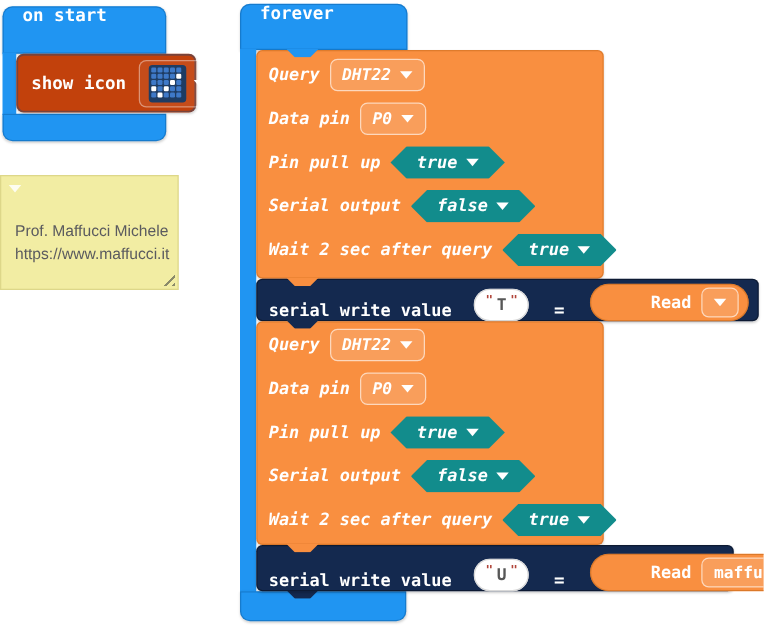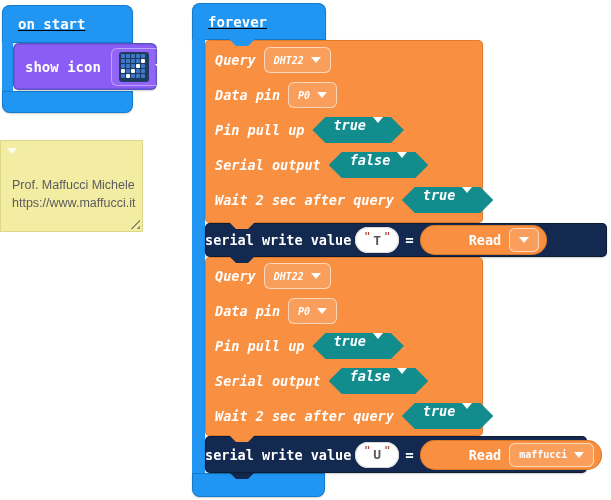--- a/index.html
+++ b/index.html
@@ -6,58 +6,58 @@
   .canvas{position:relative;width:611px;height:500px;background:#fff;overflow:hidden;
           font-family:"DejaVu Sans Mono","Liberation Mono",monospace;}
   .abs{position:absolute;}
 
   
   .blue{background:#2095F2;}
   .blue-br{box-shadow:inset 0 0 0 1px rgba(12,90,160,.45), 0 1px 2px rgba(0,0,0,.18);}
   .orange-blk{background:#F98F40;box-shadow:inset 0 0 0 1px rgba(190,100,20,.45), 0 1px 2px rgba(0,0,0,.15);border-radius:5px;font-style:italic;}
   .navy-blk{background:#14294F;box-shadow:inset 0 0 0 1px rgba(0,0,0,.35), 0 1px 2px rgba(0,0,0,.2);border-radius:5px;}
 
-  .hdr{border-radius:8px 8px 0 0;display:flex;align-items:center;text-decoration:underline;}
+  .hdr{border-radius:8px 8px 0 0;display:flex;align-items:flex-start;}
   .hdr span{color:#fff;font-weight:700;font-size:14px;padding-left:16px;}
   .bottombar{border-radius:0 0 8px 8px;}
 
   
   .notch{position:absolute;height:7px;width:26px;top:-1px;
          clip-path:polygon(0 0,100% 0,73% 100%,27% 100%);}
   .n-blue{background:#2095F2;} .n-navy{background:#14294F;} .n-orange{background:#F98F40;}
 
   
   .sect{padding:7px 0 0 10px;box-sizing:border-box;}
   .row{height:26px;margin-bottom:9px;display:flex;align-items:center;gap:8px;}
   .lbl{color:#fff;font-weight:700;font-size:13.5px;white-space:nowrap;}
 
   .dd{display:inline-flex;align-items:center;gap:7px;height:26px;padding:0 9px;
       background:rgba(255,255,255,.14);border:1px solid rgba(255,255,255,.6);
-      border-radius:6px;color:#fff;font-weight:700;font-size:10px;box-sizing:border-box;}
-  .hexfld{display:inline-flex;gap:7px;height:26px;padding:0 21px;
+      border-radius:6px;color:#fff;font-weight:700;font-size:13px;box-sizing:border-box;}
+  .hexfld{display:inline-flex;align-items:center;gap:7px;height:26px;padding:0 21px;
       background:#128C8C;color:#fff;font-weight:700;font-size:13.5px;
       clip-path:polygon(13px 0,calc(100% - 13px) 0,100% 50%,calc(100% - 13px) 100%,13px 100%,0 50%);}
   .arr{width:0;height:0;border-left:5px solid transparent;border-right:5px solid transparent;
        border-top:6px solid #fff;display:inline-block;}
 
   
-  .navyrow{display:flex;align-items:center;gap:4px;height:100%;}
+  .navyrow{display:flex;align-items:flex-end;gap:18px;padding-left:10px;height:100%;}
   .strpill{display:inline-flex;align-items:center;height:26px;padding:0 9px;background:#fff;
            border-radius:13px;box-shadow:inset 0 0 0 1px #d8d8d8;gap:3px;}
   .q{color:#B1453A;font-size:10px;font-weight:700;transform:translateY(-4px);}
   .sv{color:#575757;font-size:13px;font-weight:700;}
   .eq{color:#fff;font-weight:700;font-size:14px;padding:0 2px;}
   .readpill{display:inline-flex;align-items:center;gap:8px;height:30px;padding:0 8px 0 13px;
             background:#F98F40;border-radius:15px;box-shadow:inset 0 0 0 1px rgba(190,100,20,.5);}
   .readlbl{color:#fff;font-weight:700;font-size:13.5px;margin-left:36px;}
   .dd-sm{height:24px;}
 
   
   .showicon{display:flex;align-items:center;gap:10px;padding-left:12px;border-radius:6px;
-            box-sizing:border-box;background:#8b5cf6;
+            box-sizing:border-box;background:#c2410c;
             box-shadow:inset 0 0 0 1.5px rgba(10,70,130,.4), 0 1px 2px rgba(0,0,0,.18);}
   .icon-field{display:inline-flex;align-items:center;gap:6px;height:36px;padding:0 7px;
               border:1px solid rgba(255,255,255,.4);background:rgba(255,255,255,.06);border-radius:6px;}
   .led-grid{width:30px;height:30px;background:#1E3C63;border-radius:3px;display:grid;
             grid-template-columns:repeat(5,4px);grid-template-rows:repeat(5,4px);gap:1px;
             padding:2.5px;box-sizing:border-box;}
   .led{background:#3E79C8;border-radius:1px;}
   .led.on{background:#ffffff;}
 
   

